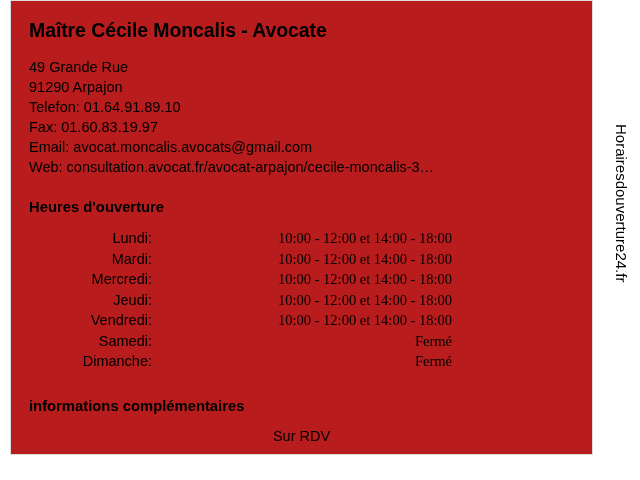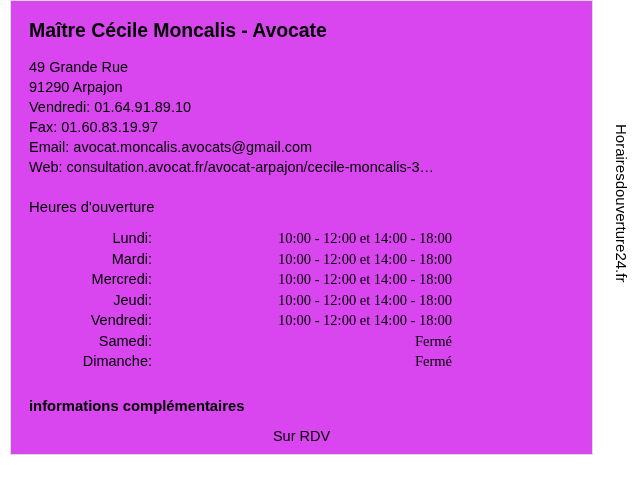--- a/index.html
+++ b/index.html
@@ -23,41 +23,41 @@
     height: 480px;
   }
   .card {
     position: absolute;
     left: 10px;
     top: 0px;
     width: 583px;
     height: 455px;
     border: 1px solid #dcdcdc;
     box-sizing: border-box;
-    background: #d946ef;
+    background: #b91c1c;
   }
   .inner {
     padding: 16px 18px 0 18px;
   }
   .title {
     font-size: 19.5px;
     font-weight: bold;
     letter-spacing: -0.1px;
     margin: 2px 0 15px 0;
     color: #000000;
   }
   .addr-line {
     font-size: 14.5px;
     line-height: 20px;
     color: #000000;
     white-space: nowrap;
   }
   .section-head {
     font-size: 14.8px;
-    font-weight: normal;
+    font-weight: bold;
     margin: 22px 0 13px 0;
     color: #000000;
   }
   table.hours {
     border-collapse: collapse;
     font-size: 14.5px;
     line-height: 20.5px;
     text-align: right;
   }
   table.hours td {
@@ -102,21 +102,21 @@
 <div class="page">
 
   <div class="card">
     <div class="inner">
 
       <div class="title">Maître Cécile Moncalis - Avocate</div>
 
       <div>
         <div class="addr-line">49 Grande Rue</div>
         <div class="addr-line">91290 Arpajon</div>
-        <div class="addr-line">Vendredi: 01.64.91.89.10</div>
+        <div class="addr-line">Telefon: 01.64.91.89.10</div>
         <div class="addr-line">Fax: 01.60.83.19.97</div>
         <div class="addr-line">Email: avocat.moncalis.avocats@gmail.com</div>
         <div class="addr-line">Web: consultation.avocat.fr/avocat-arpajon/cecile-moncalis-3…</div>
       </div>
 
       <div class="section-head">Heures d'ouverture</div>
 
       <table class="hours">
         <tbody>
           <tr>

